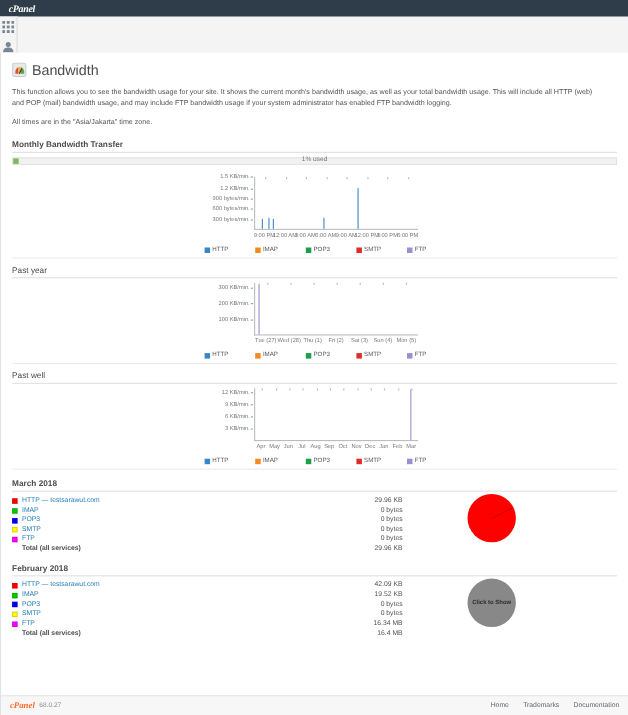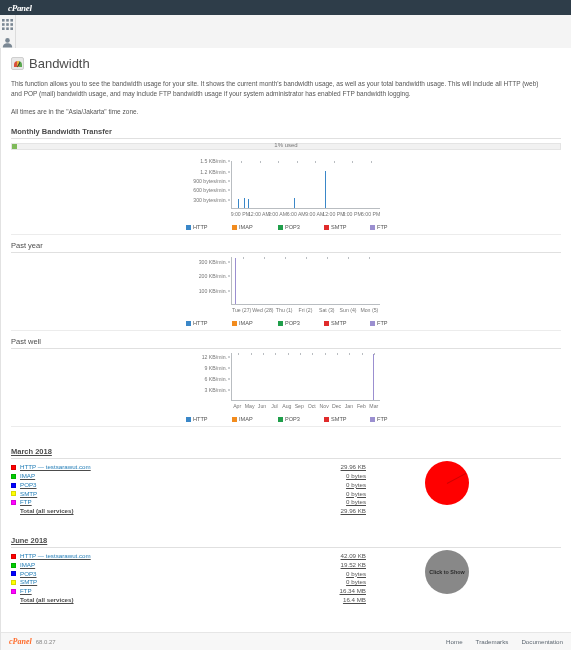--- a/index.html
+++ b/index.html
@@ -66,21 +66,21 @@
   .bar { position:absolute; bottom:0; width:1px; }
   .xtick { position:absolute; top:0; width:1px; height:2px; background:#b9bdc1; }
   .xlabels { position:absolute; left:45px; right:6px; top:50px; height:8px; }
   .xlab { position:absolute; font-size:5.2px; color:#777; white-space:nowrap;
      transform:translateX(-50%); }
   .legend { display:flex; justify-content:center; gap:0; margin-top:3px; padding-left:30px;}
   .legend-item { display:flex; align-items:center; gap:2px; width:46px; }
   .swatch { width:5px; height:5px; display:inline-block; }
   .legend-label { font-size:5.6px; color:#555; }
   
-  .month-block { margin-top:20px; position:relative;text-decoration:underline; }
+  .month-block { margin-top:8px; position:relative; }
   .month-title { font-size:7.5px; font-weight:bold; color:#4c4c4c;
      border-bottom:1px solid #e0e0e0; padding-bottom:2px; margin-bottom:4px; }
   .month-row { display:flex; align-items:center; font-size:6.2px; line-height:1.42; }
   .row-swatch { width:5px; height:5px; margin-right:4px; flex:none; border:1px solid rgba(0,0,0,.15);}
   .row-name { flex:1; color:#1f7bb6; }
   .row-name.total { color:#4c4c4c; font-weight:bold; padding-left:9px; }
   .row-val { width:90px; text-align:right; color:#555; }
   .row-val.total { font-weight:normal; }
   .month-table { width:355px; }
   .pie-wrap { position:absolute; right:92px; top:14px; }
@@ -378,21 +378,21 @@
               <span class="row-val total">29.96 KB</span>
             </div>
           </div>
           <div class="pie-wrap">
             <div class="pie" style="background: rgb(255, 0, 0);">
               <span class="slice-line"></span>
             </div>
           </div>
         </div>
         <div class="month-block">
-          <div class="month-title">June 2018</div>
+          <div class="month-title">February 2018</div>
           <div class="month-table">
             <div class="month-row">
               <span class="row-swatch" style="background: rgb(255, 0, 0);"></span>
               <span class="row-name">HTTP — testsarawut.com</span>
               <span class="row-val">42.09 KB</span>
             </div>
             <div class="month-row">
               <span class="row-swatch" style="background: rgb(0, 204, 0);"></span>
               <span class="row-name">IMAP</span>
               <span class="row-val">19.52 KB</span>

